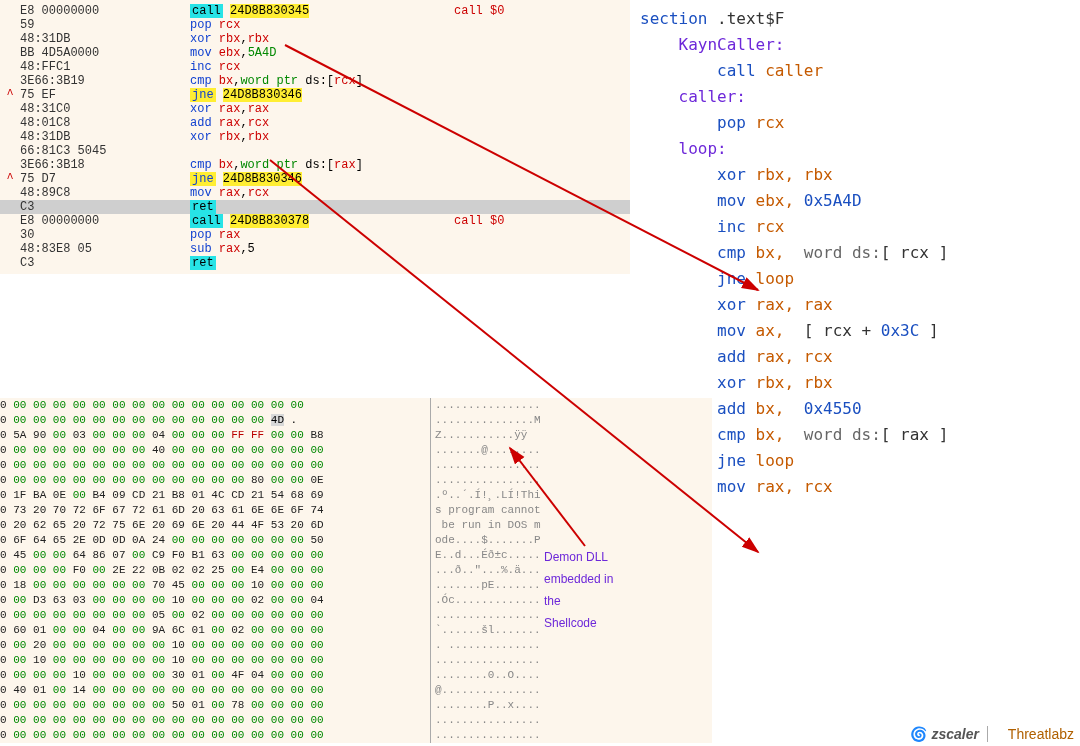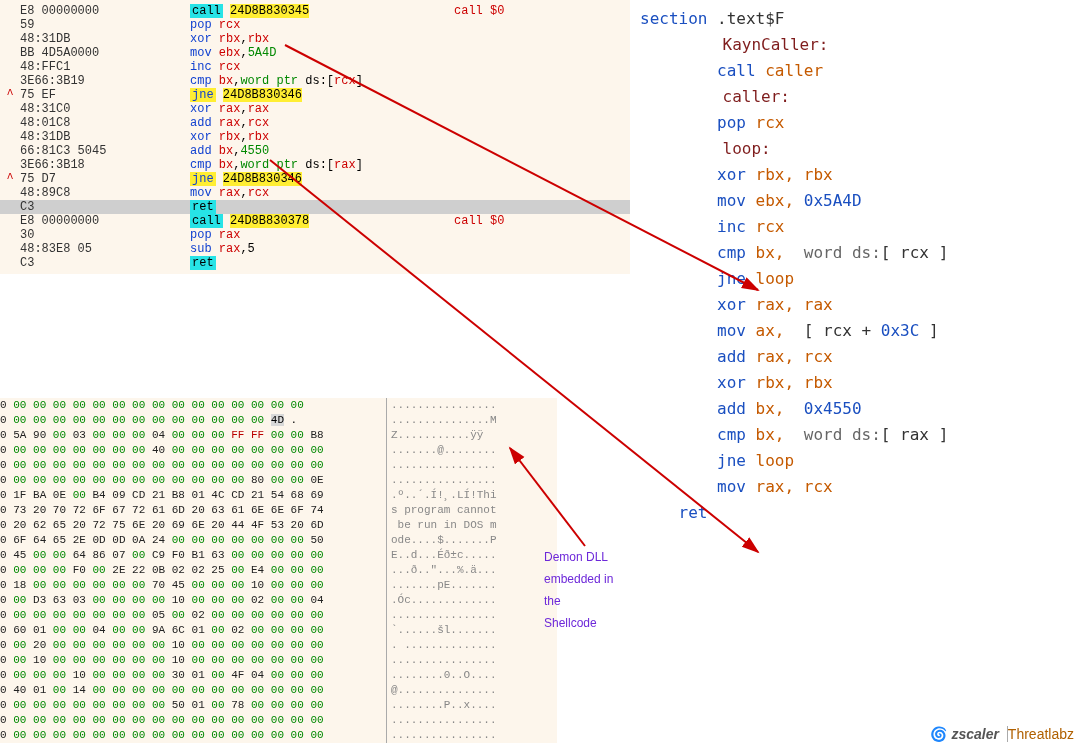--- a/index.html
+++ b/index.html
@@ -49,30 +49,30 @@
     position: absolute;
     left: 640px; top: 0;
     width: 440px;
     font-family: Consolas, monospace;
     font-size: 16px;
     line-height: 26px;
     padding: 6px 0 0 0;
   }
   .src-line  { white-space: pre; }
   .kw        { color: #1a4fc0; }
-  .lbl       { color: #7f1d1d; margin-left: 44px; }
+  .lbl       { color: #6d28d9; }
   .sreg      { color: #c55a00; }
   .sds       { color: #666; }
   .simm      { color: #1a4fc0; }
   .sop       { color: #333; }
 
   .hex-panel {
     position: absolute;
     left: 0; top: 398px;
-    width: 557px;
+    width: 712px;
     background: #fdf6ec;
     font-size: 11px;
     line-height: 15px;
     white-space: pre;
     overflow: hidden;
   }
   .hexrow { display: flex; }
   .hexcol { width: 430px; }
   .asccol { color: #888; width: 190px; border-left: 1px solid #aaa; padding-left: 4px; }
   .hz     { color: #008800; }
@@ -88,38 +88,38 @@
     line-height: 22px;
   }
   .logo {
     position: absolute;
     right: 6px; bottom: 4px;
     font-family: Arial, sans-serif;
     font-size: 14px;
     color: #555;
   }
   .logo .zs { font-style: italic; color: #555; font-weight: bold; }
-  .logo .tl { color: #b06000; padding-left: 0; border-left: 1px solid #aaa; margin-left:4px;}
+  .logo .tl { color: #b06000; padding-left: 20px; border-left: 1px solid #aaa; margin-left:4px;}
   svg.arrows { position: absolute; left:0; top:0; pointer-events:none; }
 </style>
 </head>
 <body>
 
 <div class="disasm-panel" id="disasm">
     <div class="disasm-row"><span class="col-mark"> </span><span class="col-bytes">E8 00000000       </span><span class="col-mnem"><span class="mn-call">call</span> <span><span class="addr-hl">24D8B830345</span></span></span><span class="col-xref">call $0</span></div>
     <div class="disasm-row"><span class="col-mark"> </span><span class="col-bytes">59                </span><span class="col-mnem"><span class="mn-pop">pop</span> <span><span class="reg">rcx</span></span></span><span class="col-xref"></span></div>
     <div class="disasm-row"><span class="col-mark"> </span><span class="col-bytes">48:31DB           </span><span class="col-mnem"><span class="mn-xor">xor</span> <span><span class="reg">rbx</span>,<span class="reg">rbx</span></span></span><span class="col-xref"></span></div>
     <div class="disasm-row"><span class="col-mark"> </span><span class="col-bytes">BB 4D5A0000       </span><span class="col-mnem"><span class="mn-mov">mov</span> <span><span class="reg">ebx</span>,<span class="num">5A4D</span></span></span><span class="col-xref"></span></div>
     <div class="disasm-row"><span class="col-mark"> </span><span class="col-bytes">48:FFC1           </span><span class="col-mnem"><span class="mn-inc">inc</span> <span><span class="reg">rcx</span></span></span><span class="col-xref"></span></div>
     <div class="disasm-row"><span class="col-mark"> </span><span class="col-bytes">3E66:3B19         </span><span class="col-mnem"><span class="mn-cmp">cmp</span> <span><span class="reg">bx</span>,<span style="color:#008800">word ptr</span> <span class="ds">ds</span>:[<span class="reg">rcx</span>]</span></span><span class="col-xref"></span></div>
     <div class="disasm-row"><span class="col-mark">^</span><span class="col-bytes">75 EF             </span><span class="col-mnem"><span class="mn-jne">jne</span> <span><span class="addr-hl">24D8B830346</span></span></span><span class="col-xref"></span></div>
     <div class="disasm-row"><span class="col-mark"> </span><span class="col-bytes">48:31C0           </span><span class="col-mnem"><span class="mn-xor">xor</span> <span><span class="reg">rax</span>,<span class="reg">rax</span></span></span><span class="col-xref"></span></div>
     <div class="disasm-row"><span class="col-mark"> </span><span class="col-bytes">48:01C8           </span><span class="col-mnem"><span class="mn-add">add</span> <span><span class="reg">rax</span>,<span class="reg">rcx</span></span></span><span class="col-xref"></span></div>
     <div class="disasm-row"><span class="col-mark"> </span><span class="col-bytes">48:31DB           </span><span class="col-mnem"><span class="mn-xor">xor</span> <span><span class="reg">rbx</span>,<span class="reg">rbx</span></span></span><span class="col-xref"></span></div>
-    <div class="disasm-row"><span class="col-mark"> </span><span class="col-bytes">66:81C3 5045      </span><span class="col-mnem"><span class="mn-add">add</span> <span><span class="reg">bx</span>,<span class="num">4550</span></span></span><span class="col-xref"></span></div>
+    <div class="disasm-row"><span class="col-mark"> </span><span class="col-bytes">66:81C3 5045      </span><span class="col-xref"></span></div>
     <div class="disasm-row"><span class="col-mark"> </span><span class="col-bytes">3E66:3B18         </span><span class="col-mnem"><span class="mn-cmp">cmp</span> <span><span class="reg">bx</span>,<span style="color:#008800">word ptr</span> <span class="ds">ds</span>:[<span class="reg">rax</span>]</span></span><span class="col-xref"></span></div>
     <div class="disasm-row"><span class="col-mark">^</span><span class="col-bytes">75 D7             </span><span class="col-mnem"><span class="mn-jne">jne</span> <span><span class="addr-hl">24D8B830346</span></span></span><span class="col-xref"></span></div>
     <div class="disasm-row"><span class="col-mark"> </span><span class="col-bytes">48:89C8           </span><span class="col-mnem"><span class="mn-mov">mov</span> <span><span class="reg">rax</span>,<span class="reg">rcx</span></span></span><span class="col-xref"></span></div>
     <div class="disasm-row grey-row"><span class="col-mark"> </span><span class="col-bytes">C3                </span><span class="col-mnem"><span class="mn-ret">ret</span> <span></span></span><span class="col-xref"></span></div>
     <div class="disasm-row"><span class="col-mark"> </span><span class="col-bytes">E8 00000000       </span><span class="col-mnem"><span class="mn-call">call</span> <span><span class="addr-hl">24D8B830378</span></span></span><span class="col-xref">call $0</span></div>
     <div class="disasm-row"><span class="col-mark"> </span><span class="col-bytes">30                </span><span class="col-mnem"><span class="mn-pop">pop</span> <span><span class="reg">rax</span></span></span><span class="col-xref"></span></div>
     <div class="disasm-row"><span class="col-mark"> </span><span class="col-bytes">48:83E8 05        </span><span class="col-mnem"><span class="mn-sub">sub</span> <span><span class="reg">rax</span>,5</span></span><span class="col-xref"></span></div>
     <div class="disasm-row"><span class="col-mark"> </span><span class="col-bytes">C3                </span><span class="col-mnem"><span class="mn-ret">ret</span> <span></span></span><span class="col-xref"></span></div>
   </div>
 

